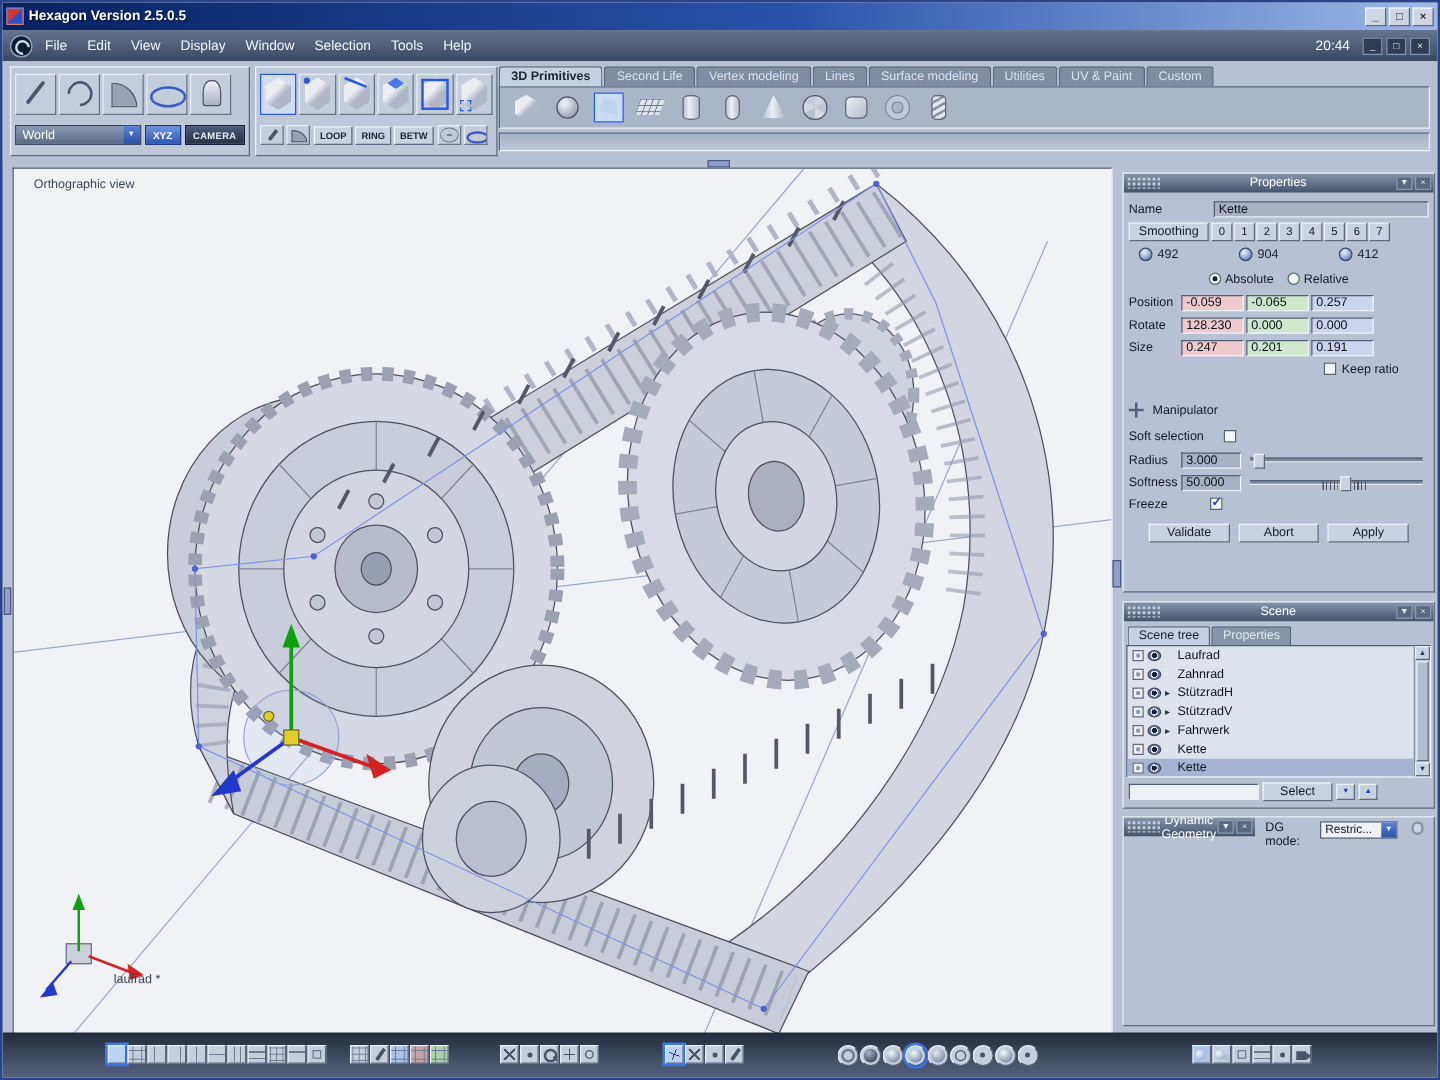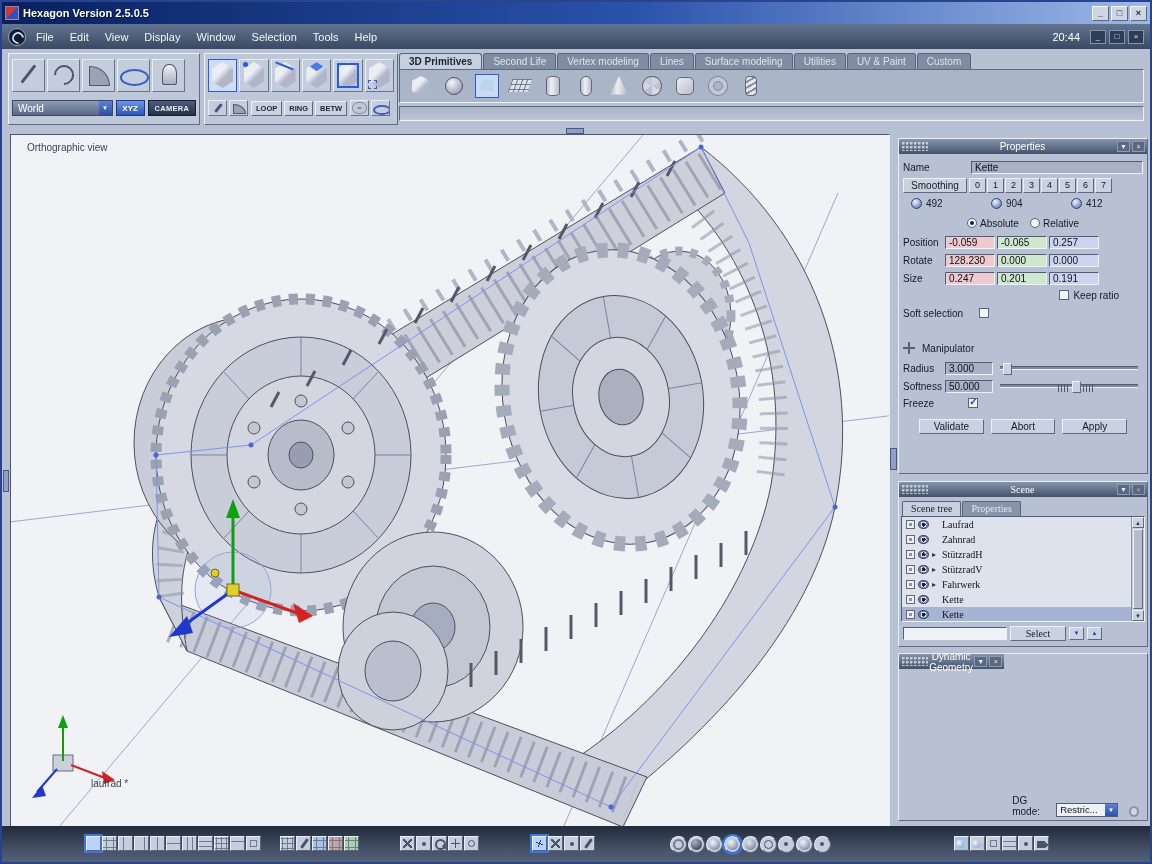--- a/index.html
+++ b/index.html
@@ -107,21 +107,21 @@
   .split{position:absolute;background:#8fa0c8;border:1px solid #4a5a88;z-index:6;}
   .top-split{left:564px;top:126px;width:18px;height:6px;}
   .right-split{left:888px;top:446px;width:7px;height:22px;}
   .left-split{left:1px;top:468px;width:6px;height:22px;}
 
   
   .sidebar{position:absolute;left:896px;top:134px;width:250px;height:692px;}
   .panel{position:absolute;left:0;width:250px;background:#b7c1d3;border:1px solid;
     border-color:#e8eef6 #5f6a80 #5f6a80 #e8eef6;overflow:hidden;}
   .props{top:2px;height:336px;}
-  .scenep{top:345px;height:166px;font-family:Liberation Serif, serif;}
+  .scenep{top:345px;height:166px;}
   .dg{top:517px;height:168px;display:flex;flex-direction:row;}
   .phdr{height:15px;background:linear-gradient(#8694ac,#44526c);display:flex;align-items:center;}
   .grip{width:26px;height:9px;margin-left:3px;
     background-image:radial-gradient(circle at 1px 1px,#d8e0ec 35%,transparent 40%);background-size:4px 4px;opacity:.8;}
   .ptitle{flex:1;text-align:center;color:#fff;}
   .hbtn{width:13px;height:11px;margin-right:2px;font-size:7px;line-height:10px;text-align:center;color:#e8edf6;background:#5a6880;border:1px solid #8b99b4;}
 
   .prow{display:flex;align-items:center;height:18px;padding:0 4px;gap:2px;}
   .plabel{color:#141925;}
   .w68{width:66px;}
@@ -183,21 +183,21 @@
   .tname{color:#10141f;}
   .sscroll{position:absolute;right:0;top:0;bottom:0;width:13px;background:#c3ccda;border-left:1px solid #8a94a8;display:flex;flex-direction:column;}
   .sbtn{height:11px;font-size:6px;text-align:center;line-height:10px;color:#2c3850;background:#c9d2e0;border:1px solid;border-color:#eef2f8 #5f6a80 #5f6a80 #eef2f8;}
   .sthumb{flex:1;margin:1px;background:#b3bed0;border:1px solid;border-color:#eef2f8 #5f6a80 #5f6a80 #eef2f8;}
   .sfoot{display:flex;align-items:center;gap:3px;padding:4px 4px 0 4px;}
   .sfoot .search{width:104px;background:#eef1f6;}
   .sfoot .pbtn{width:56px;}
   .spin{width:15px;height:13px;background:#c9d2e0;border:1px solid;border-color:#eef2f8 #5f6a80 #5f6a80 #eef2f8;font-size:6px;text-align:center;line-height:11px;color:#1a3ccc;}
 
   .dgbody{flex:1;}
-  .dgfoot{display:flex;align-items:flex-end;gap:5px;padding:3px 8px;justify-content:flex-end;}
+  .dgfoot{display:flex;align-items:flex-start;gap:5px;padding:3px 8px;justify-content:flex-end;}
   .dropdown{display:flex;width:72px;height:14px;background:#eef1f6;border:1px solid #525e76;}
   .dval{flex:1;font-size:9.5px;padding-left:3px;line-height:12px;color:#10141f;}
   .darrow{width:12px;background:linear-gradient(#5a82d8,#2c50a8);color:#fff;font-size:6px;text-align:center;line-height:12px;}
   .ring-icon{width:11px;height:11px;border-radius:50%;border:2px solid #8a94a8;margin-left:6px;background:#cdd5e2;}
 
   
   .bottombar{position:absolute;left:0;bottom:0;right:0;height:36px;
     background:linear-gradient(#222b3a,#47546b 70%,#525f78);}
   .bgroup{position:absolute;top:10px;display:flex;gap:1px;}
   .bg1{left:84px;}.bg2{left:278px;}.bg3{left:398px;}.bg4{left:530px;}.bg5{left:668px;}.bg6{left:952px;}
@@ -555,27 +555,27 @@
       <div class="prow">
         <span class="plabel w40">Size</span>
         <span class="field fx">0.247</span>
         <span class="field fy">0.201</span>
         <span class="field fz">0.191</span>
       </div>
       <div class="prow ratio">
         <span class="cb"></span>
         <span class="plabel">Keep ratio</span>
       </div>
+      <div class="prow manip">
+        <span class="manip-icon"></span>
+        <span class="plabel">Manipulator</span>
+      </div>
       <div class="prow soft">
         <span class="plabel">Soft selection</span>
         <span class="cb"></span>
-      </div>
-      <div class="prow manip">
-        <span class="manip-icon"></span>
-        <span class="plabel">Manipulator</span>
       </div>
       <div class="prow">
         <span class="plabel w40">Radius</span>
         <span class="field val">3.000</span>
         <span class="slider">
             <span class="thumb" style="left:2%"></span>
           </span>
       </div>
       <div class="prow">
         <span class="plabel w40">Softness</span>

